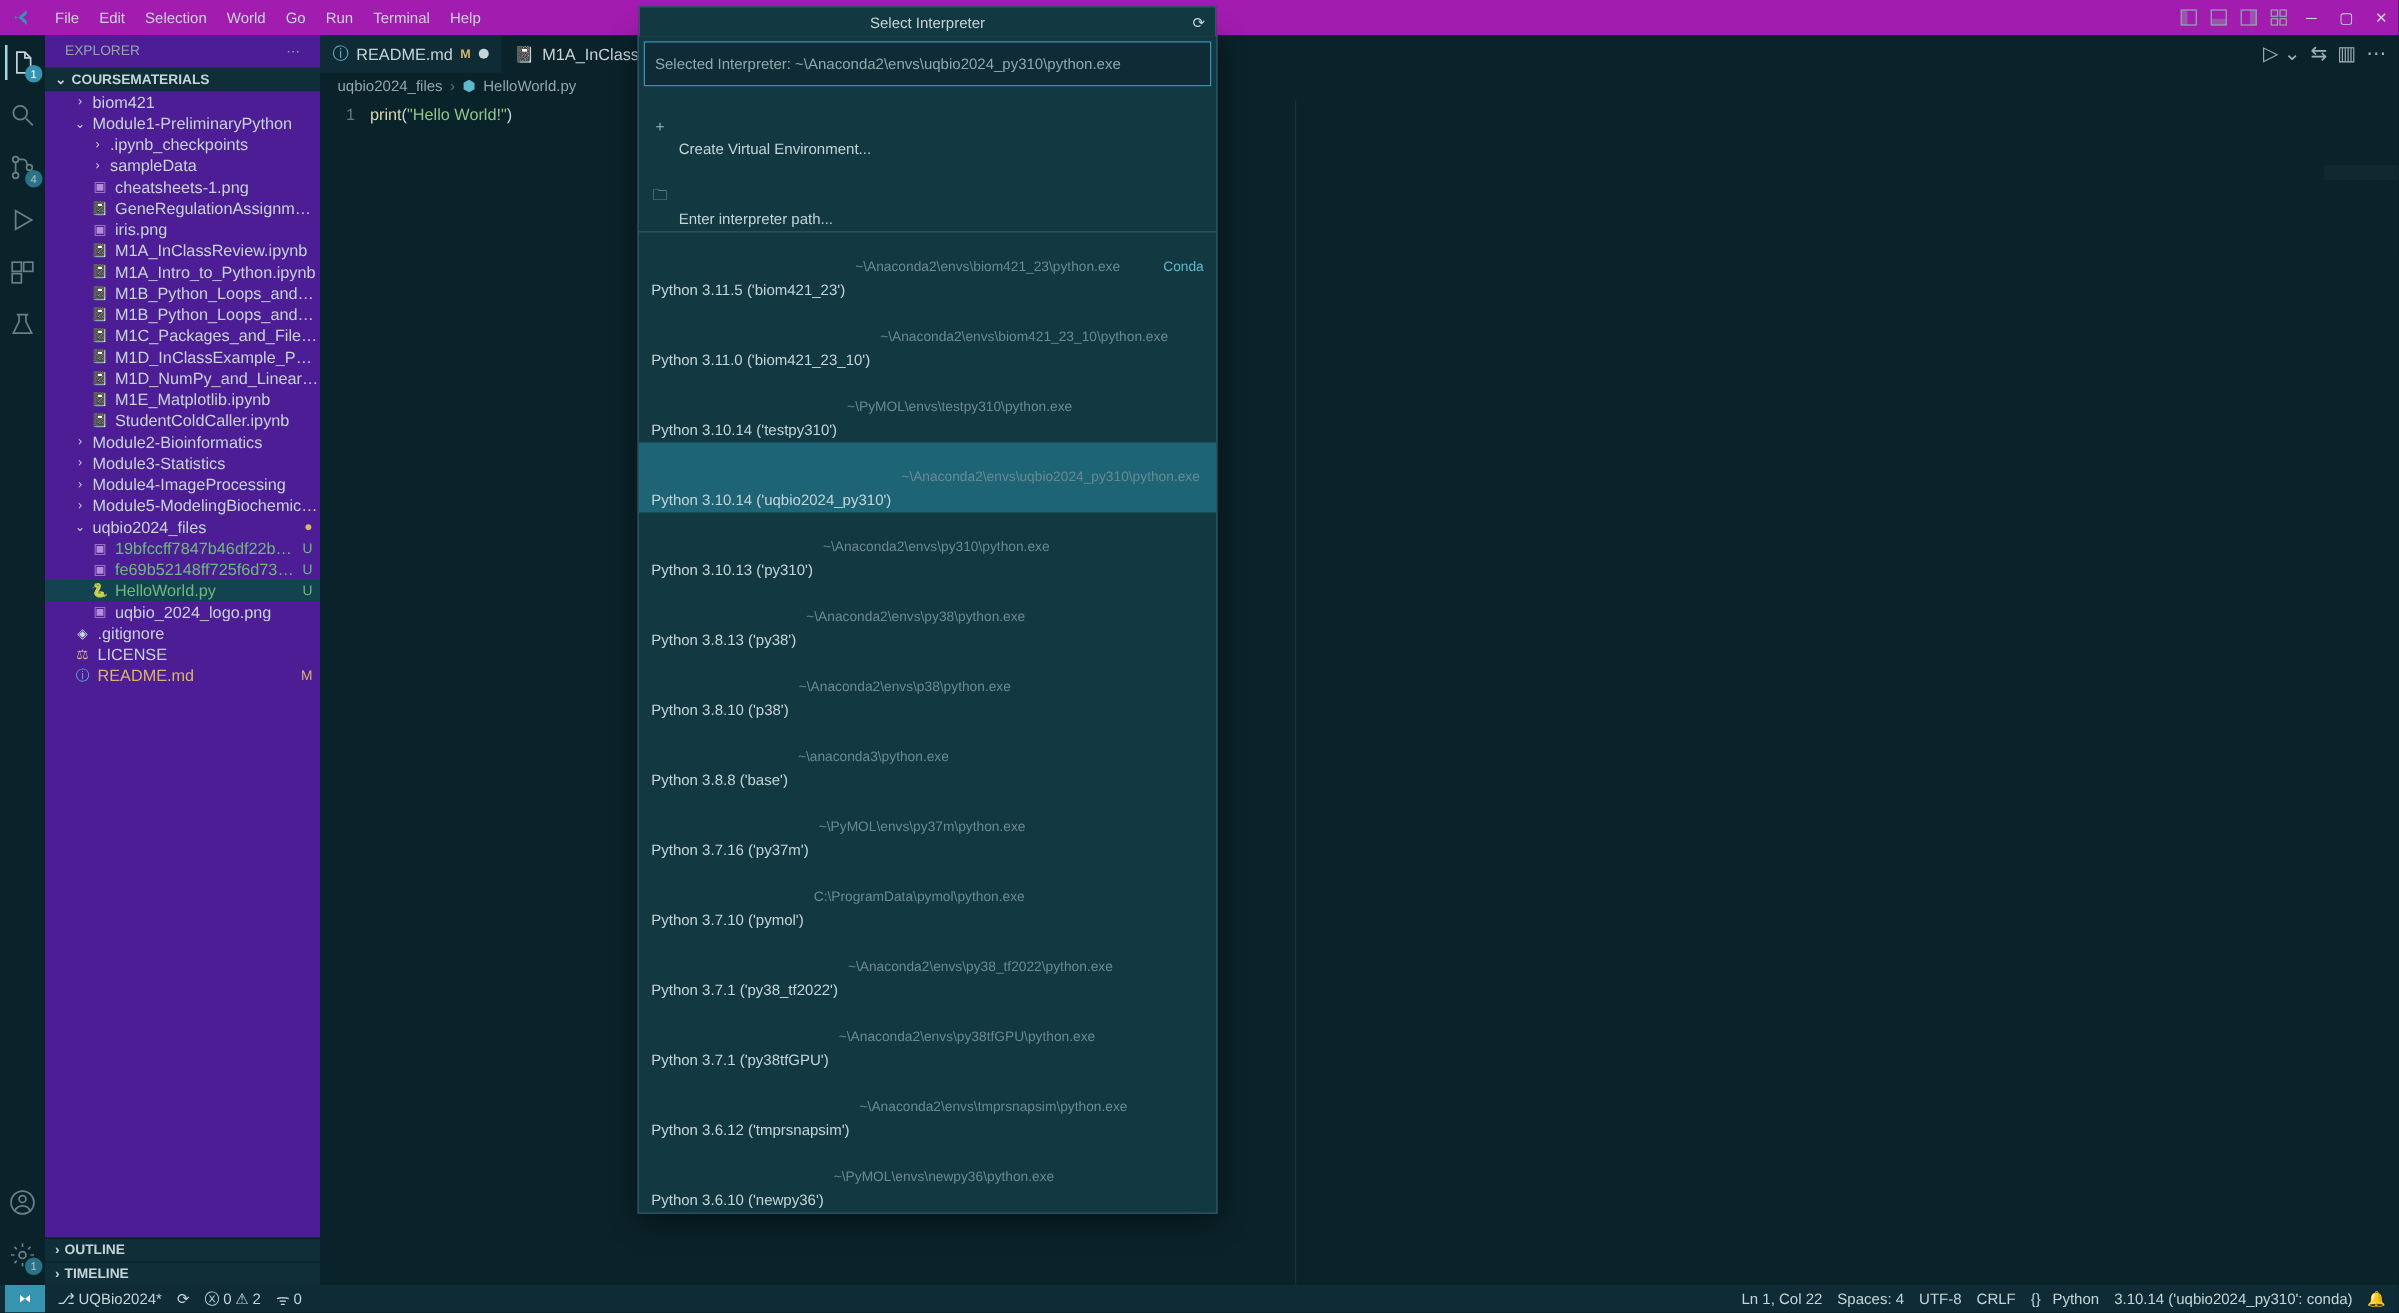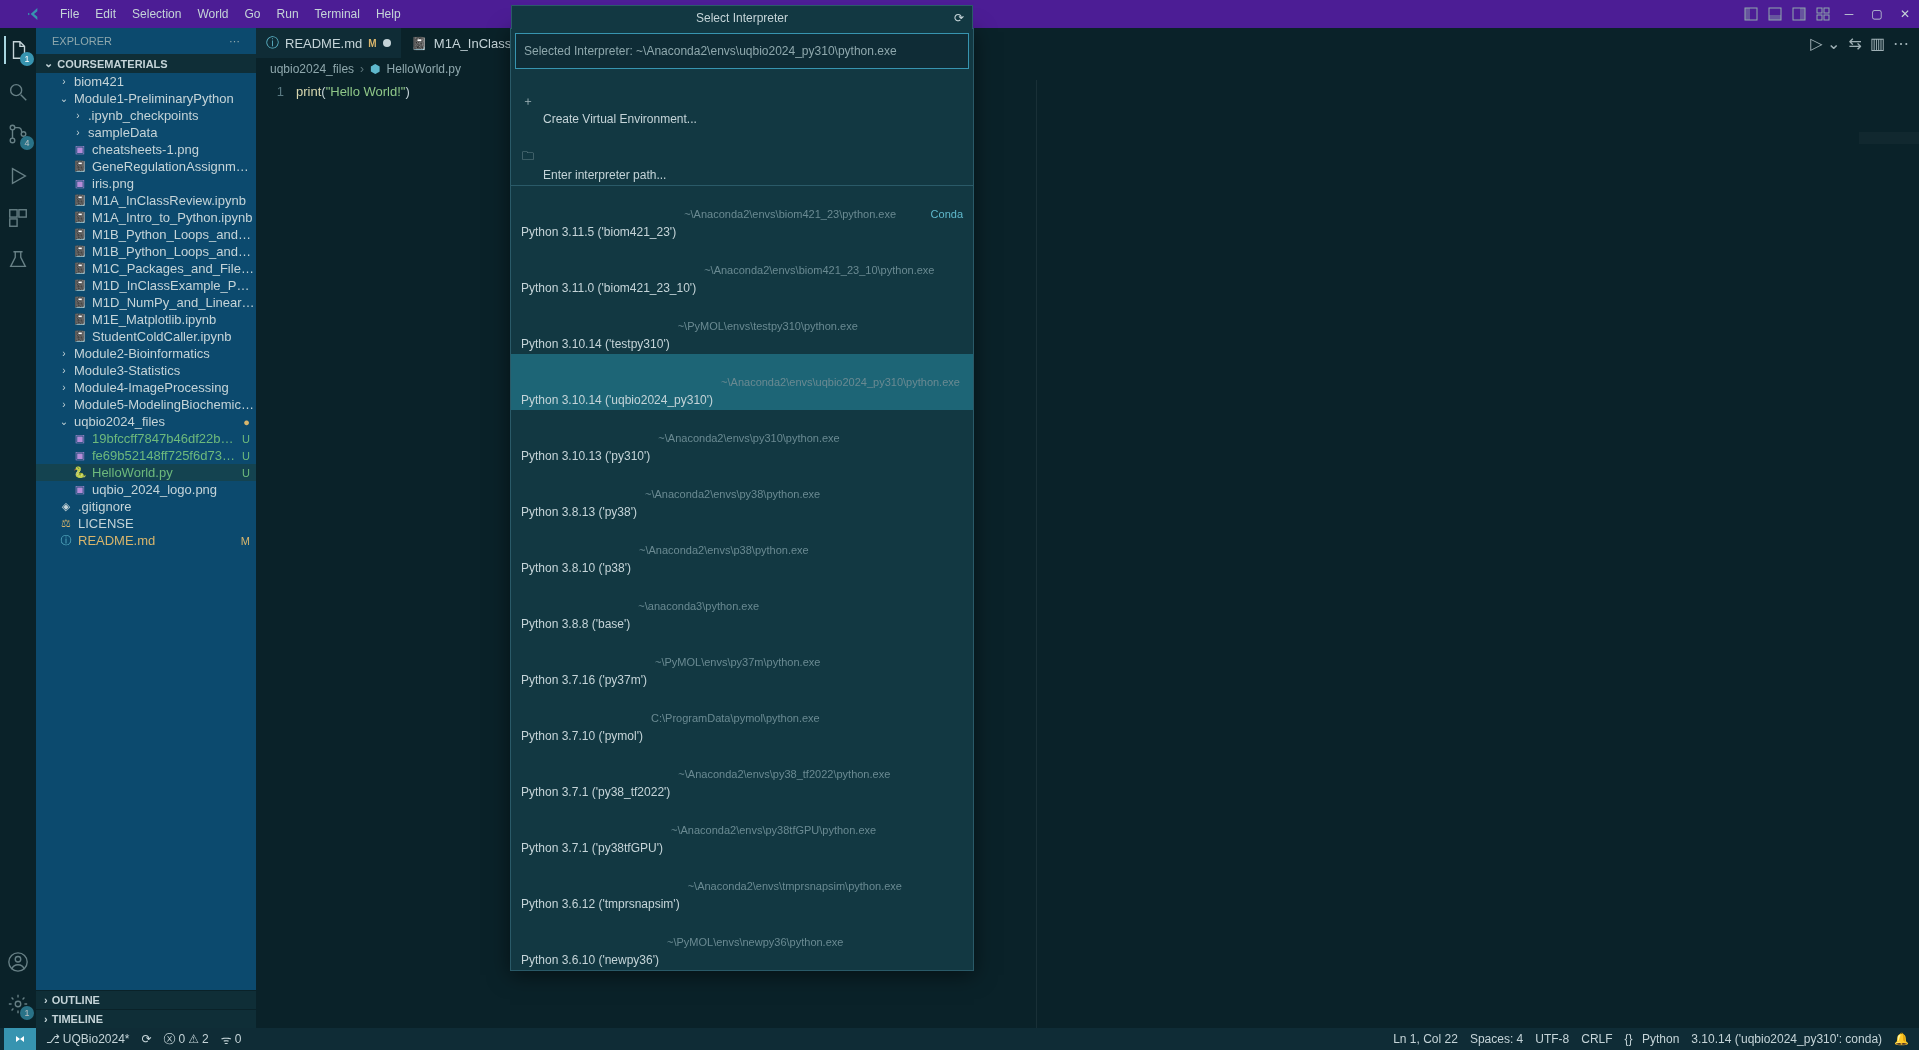--- a/index.html
+++ b/index.html
@@ -1,37 +1,37 @@
 <!DOCTYPE html>
 <html><head>
 <meta charset="utf-8">
 <style>
 * { margin: 0; padding: 0; box-sizing: border-box; font-family: 'Segoe UI', Arial, sans-serif; }
 body { background: #0a2229; color: #c5d4d8; width: 1919px; height: 1050px; overflow: hidden; position: relative; }
 
 
-.titlebar { height: 28px; background: #4c1d95; display: flex; align-items: center; font-size: 12px; padding-left: 16px; }
+.titlebar { height: 28px; background: #a21caf; display: flex; align-items: center; font-size: 12px; }
 .titlebar .logo { width: 36px; display: flex; justify-content: center; align-items: center; }
 .titlebar .menu-item { padding: 0 8px; cursor: pointer; }
 .titlebar .window-controls { margin-left: auto; display: flex; }
 .titlebar .window-btn { width: 28px; height: 28px; display: flex; justify-content: center; align-items: center; cursor: pointer; }
 .titlebar .layout-btn { width: 24px; height: 28px; display: flex; justify-content: center; align-items: center; cursor: pointer; }
 
 
 .main { display: flex; height: calc(100% - 28px - 22px); }
 
 
 .activitybar { width: 36px; background: #0a2229; display: flex; flex-direction: column; align-items: center; padding-top: 8px; gap: 14px; }
 .activitybar .act-icon { width: 28px; height: 28px; display: flex; justify-content: center; align-items: center; cursor: pointer; position: relative; opacity: 0.7; }
 .activitybar .act-icon.active { opacity: 1; border-left: 2px solid #a8d5e0; }
 .activitybar .badge { position: absolute; bottom: -2px; right: -2px; background: #3794b0; color: white; font-size: 9px; border-radius: 50%; width: 14px; height: 14px; display: flex; align-items: center; justify-content: center; }
 .activitybar .bottom-icons { margin-top: auto; margin-bottom: 10px; display: flex; flex-direction: column; gap: 14px; align-items: center; position: relative; }
 
 
-.sidebar { width: 220px; background: #0c4a6e; display: flex; flex-direction: column; }
+.sidebar { width: 220px; background: #4c1d95; display: flex; flex-direction: column; }
 .sidebar-header { height: 26px; padding: 0 16px; font-size: 11px; text-transform: uppercase; display: flex; align-items: center; color: #8fa8ad; }
 .sidebar-header .dots { margin-left: auto; cursor: pointer; }
 .sidebar-section { font-size: 11px; font-weight: bold; padding: 3px 8px; background: #0f2e37; cursor: pointer; display: flex; align-items: center; gap: 4px; }
 .tree { flex: 1; overflow-y: auto; font-size: 13px; }
 .tree-item { padding: 1px 0 1px 12px; display: flex; align-items: center; gap: 4px; cursor: pointer; white-space: nowrap; overflow: hidden; text-overflow: ellipsis; color: #c5d4d8; }
 .tree-item.selected { background: #144350; }
 .tree-item .chevron { width: 12px; display: inline-flex; justify-content: center; font-size: 10px; }
 .tree-item .icon { width: 16px; display: inline-flex; justify-content: center; font-size: 11px; }
 .tree-item .label { flex: 1; overflow: hidden; text-overflow: ellipsis; }
 .tree-item .status { margin-left: auto; margin-right: 6px; font-size: 11px; }

